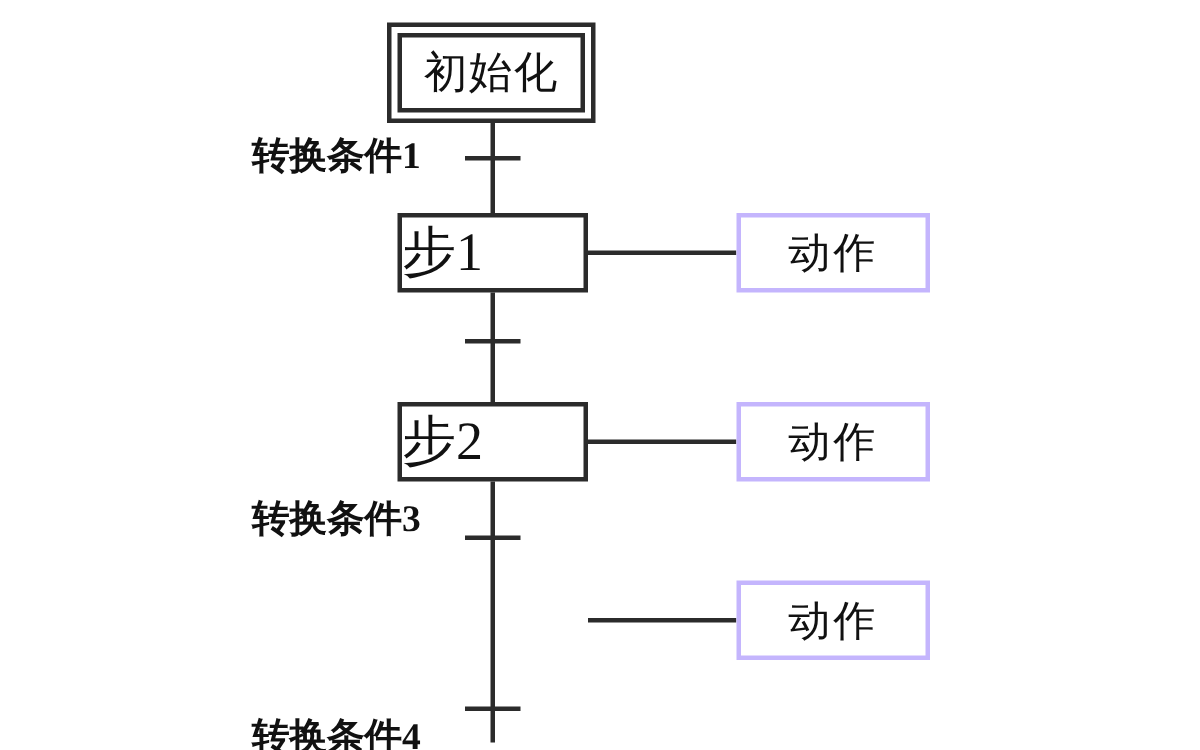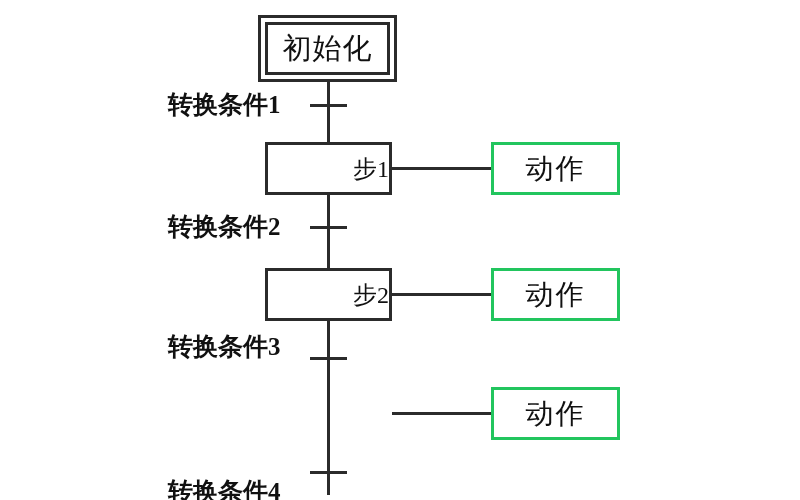--- a/index.html
+++ b/index.html
@@ -52,33 +52,33 @@
   .step-box {
     position: absolute;
     left: 265px;
     width: 127px;
     height: 53px;
     border: 3px solid #2b2b2b;
     background: #ffffff;
     box-sizing: border-box;
     display: flex;
     align-items: center;
-    justify-content: flex-end;
-    font-size: 24px;
+    justify-content: flex-start;
+    font-size: 36px;
   }
   .step-1 { top: 142px; }
   .step-2 { top: 268px; }
   .step-3 { top: 387px; }
   
   .action-box {
     position: absolute;
     left: 491px;
     width: 129px;
     height: 53px;
-    border: 3px solid #22c55e;
+    border: 3px solid #c4b5fd;
     background: #ffffff;
     box-sizing: border-box;
     display: flex;
     align-items: center;
     justify-content: center;
     font-size: 28px;
     letter-spacing: 2px;
   }
   .action-1 { top: 142px; }
   .action-2 { top: 268px; }
@@ -135,21 +135,20 @@
       <span>初始化</span>
     </div>
   </div>
 
   <div class="tick tick-1"></div>
   <div class="tick tick-2"></div>
   <div class="tick tick-3"></div>
   <div class="tick tick-4"></div>
 
   <div class="trans-label trans-label-1">转换条件1</div>
-  <div class="trans-label trans-label-2">转换条件2</div>
   <div class="trans-label trans-label-3">转换条件3</div>
   <div class="trans-label trans-label-4">转换条件4</div>
 
   <div class="step-box step-1">
     <span>步1</span>
   </div>
   <div class="step-box step-2">
     <span>步2</span>
   </div>
 

